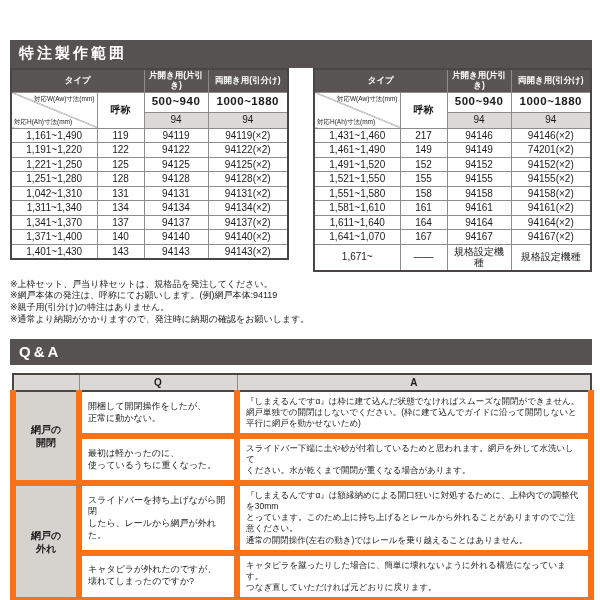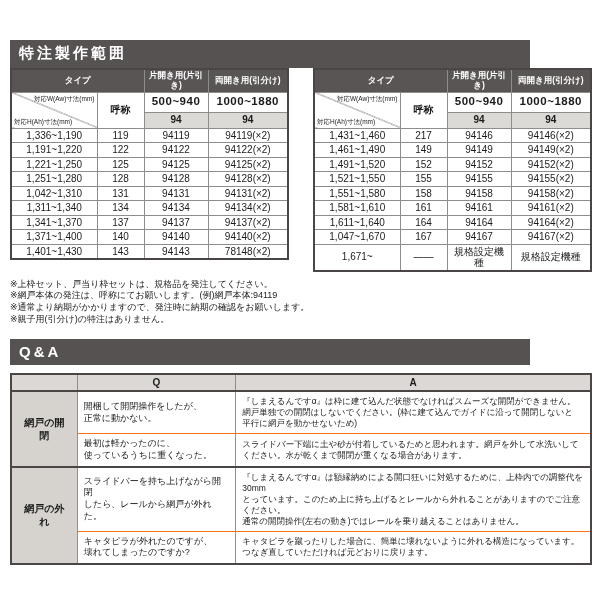--- a/index.html
+++ b/index.html
@@ -4,47 +4,47 @@
 <style>
   html,body { margin:0; padding:0; background:#ffffff; }
   .page {
     width:600px; height:600px; box-sizing:border-box; position:relative;
     background:#ffffff; color:#1b1b1b;
     font-family:"Liberation Sans","DejaVu Sans",sans-serif;
     padding:40px 8px 0 10px; overflow:hidden;
   }
   .bar {
     background:#575252; color:#ffffff; font-weight:bold; font-size:15px;
-    letter-spacing:3px; width:520px; box-sizing:border-box; padding:4px 9px 5px;
+    letter-spacing:3px; width:582px; box-sizing:border-box; padding:4px 9px 5px;
   }
   .subtitle { font-size:13px; font-weight:bold; letter-spacing:1px; margin:9px 0 4px; }
 
   .tables { display:flex; gap:24px; align-items:flex-start; }
   table { border-collapse:collapse; table-layout:fixed; }
   .spec { width:281px; border:2px solid #4a4646; font-size:10px; }
   .spec th, .spec td { border:1px solid #8f8c8a; text-align:center; padding:1px 2px; line-height:1.15; }
   .spec tr.dark th { background:#5a5555; color:#ffffff; font-weight:bold; font-size:8.5px; height:12px; }
   .spec td.range { font-weight:bold; font-size:11.5px; height:17px; background:#ffffff; letter-spacing:0.5px; }
-  .spec td.code  { background:#dcdad7; font-size:10px; height:13px; font-weight:bold;margin-top:36px; }
+  .spec td.code  { background:#dcdad7; font-size:10px; height:13px; font-weight:normal;margin-top:36px; }
   .spec td.name  { font-weight:bold; background:#ffffff; font-size:10px; }
   .spec tbody td { height:11.5px; background:#ffffff; }
   .diag {
     background-color:#ffffff; position:relative;
     background-image:linear-gradient(to top right, rgba(0,0,0,0) calc(50% - 0.7px), #777 50%, rgba(0,0,0,0) calc(50% + 0.7px));
   }
   .diag .wlab { position:absolute; top:2px; right:2px; font-size:6.5px; font-weight:normal; }
   .diag .hlab { position:absolute; bottom:2px; left:2px; font-size:6.5px; font-weight:normal; }
 
   .notes { margin-top:7px; font-size:9px; line-height:1.32; }
   .notes div { white-space:nowrap; }
 
   .qa-bar { margin-top:13px; }
   .qa { width:582px; border:2px solid #4a4646; margin-top:8px; font-size:9px; }
   .qa th { background:#dbd8d6; border:1px solid #8f8c8a; font-weight:bold; font-size:10px; height:13px; padding:1px; }
-  .qa td { border:1px solid #f97316; padding:4px 6px; vertical-align:middle; line-height:1.3; }
+  .qa td { border:6px solid #f97316; padding:4px 6px; vertical-align:middle; line-height:1.3; }
   .qa td.lbl { background:#d6d3cf; text-align:center; font-weight:bold; font-size:10px; padding:10px; }
   .qa td.q { white-space:pre-line; background:#ffffff;margin-top:24px; }
   .qa td.a { white-space:pre-line; background:#ffffff; font-size:8.5px; }
   .qa tr.gtop td { border-top:2px solid #4a4646; }
 </style>
 </head>
 <body>
 
 <div class="page">
 
@@ -75,21 +75,21 @@
           <td class="range">500~940</td>
           <td class="range">1000~1880</td>
         </tr>
         <tr>
           <td class="code">94</td>
           <td class="code">94</td>
         </tr>
       </thead>
       <tbody>
           <tr>
-            <td>1,336~1,190</td>
+            <td>1,161~1,490</td>
             <td>119</td>
             <td>94119</td>
             <td>94119(×2)</td>
           </tr>
           <tr>
             <td>1,191~1,220</td>
             <td>122</td>
             <td>94122</td>
             <td>94122(×2)</td>
           </tr>
@@ -126,21 +126,21 @@
           <tr>
             <td>1,371~1,400</td>
             <td>140</td>
             <td>94140</td>
             <td>94140(×2)</td>
           </tr>
           <tr>
             <td>1,401~1,430</td>
             <td>143</td>
             <td>94143</td>
-            <td>78148(×2)</td>
+            <td>94143(×2)</td>
           </tr>
         </tbody>
     </table>
 
     <table class="spec">
       <colgroup>
           <col style="width:86px">
           <col style="width:47px">
           <col style="width:64px">
           <col style="width:80px">
@@ -169,21 +169,21 @@
           <tr>
             <td>1,431~1,460</td>
             <td>217</td>
             <td>94146</td>
             <td>94146(×2)</td>
           </tr>
           <tr>
             <td>1,461~1,490</td>
             <td>149</td>
             <td>94149</td>
-            <td>94149(×2)</td>
+            <td>74201(×2)</td>
           </tr>
           <tr>
             <td>1,491~1,520</td>
             <td>152</td>
             <td>94152</td>
             <td>94152(×2)</td>
           </tr>
           <tr>
             <td>1,521~1,550</td>
             <td>155</td>
@@ -202,41 +202,41 @@
             <td>94161</td>
             <td>94161(×2)</td>
           </tr>
           <tr>
             <td>1,611~1,640</td>
             <td>164</td>
             <td>94164</td>
             <td>94164(×2)</td>
           </tr>
           <tr>
-            <td>1,047~1,670</td>
+            <td>1,641~1,070</td>
             <td>167</td>
             <td>94167</td>
             <td>94167(×2)</td>
           </tr>
           <tr>
             <td>1,671~</td>
             <td>——</td>
             <td>規格設定機種</td>
             <td>規格設定機種</td>
           </tr>
         </tbody>
     </table>
 
   </div>
 
   <div class="notes">
     <div>※上枠セット、戸当り枠セットは、規格品を発注してください。</div>
     <div>※網戸本体の発注は、呼称にてお願いします。(例)網戸本体:94119</div>
+    <div>※親子用(引分け)の特注はありません。</div>
     <div>※通常より納期がかかりますので、発注時に納期の確認をお願いします。</div>
-    <div>※親子用(引分け)の特注はありません。</div>
   </div>
 
   <div class="bar qa-bar">Q&amp;A</div>
 
   <table class="qa">
     <colgroup>
         <col style="width:66px">
         <col style="width:158px">
         <col style="width:354px">
       </colgroup>

